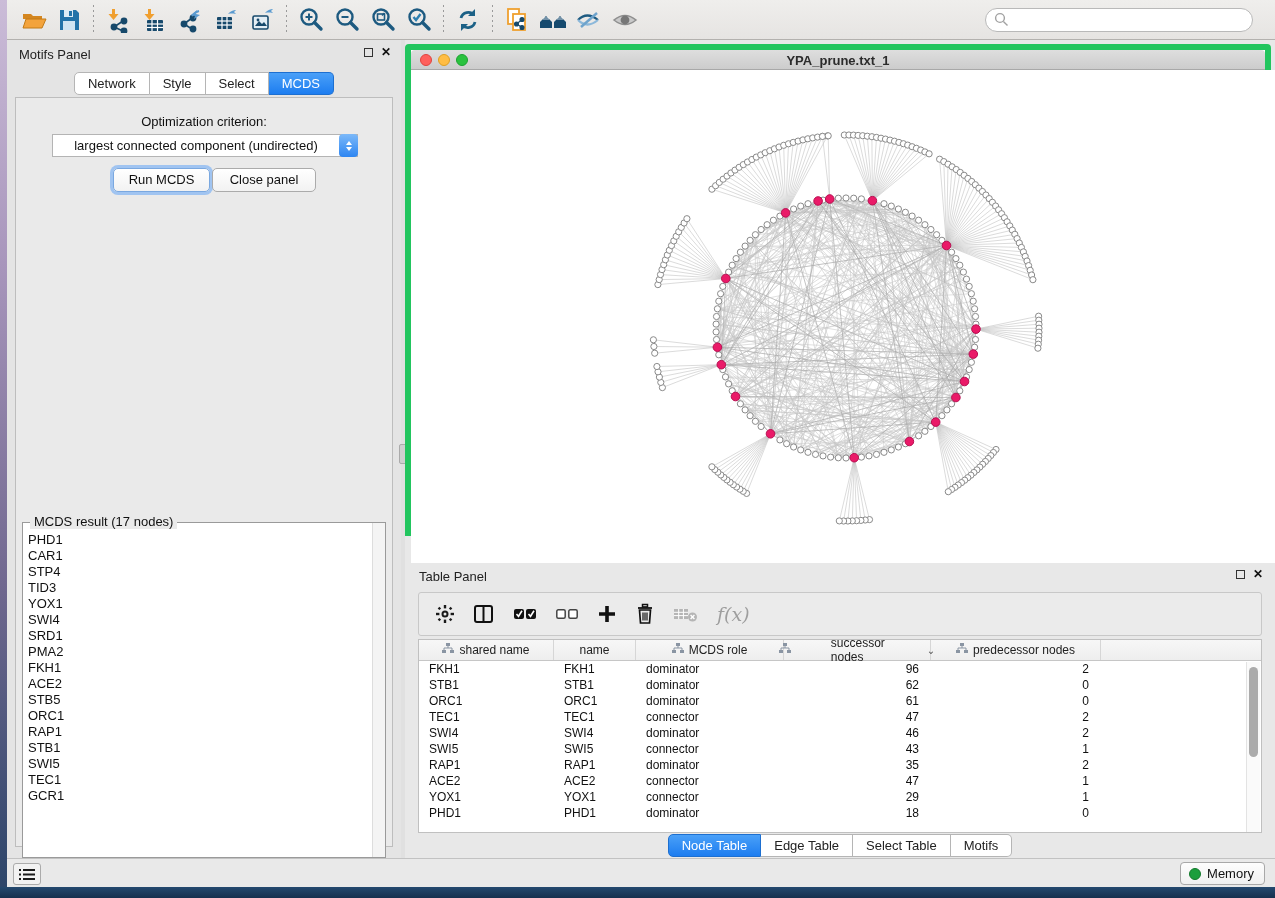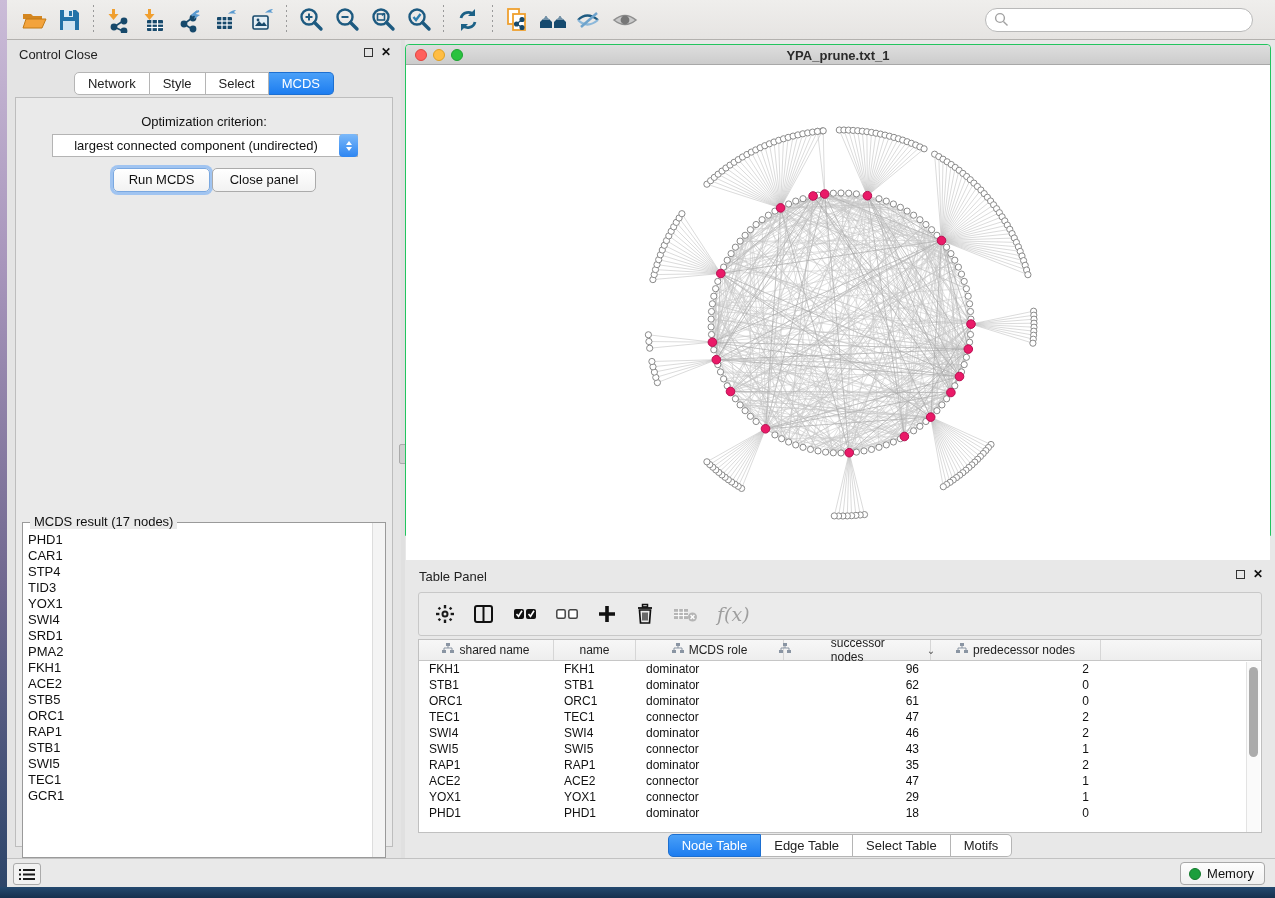--- a/index.html
+++ b/index.html
@@ -59,21 +59,21 @@
   #mcds-list { position:absolute; left:6px; top:10px; width:330px; font-size:13px; color:#111; line-height:16px; }
   #mcds-scroll { position:absolute; right:1px; top:1px; width:13px; height:calc(100% - 2px);
     background:#f4f4f4; border-left:1px solid #ddd; }
 
   
   #v-splitter { left:401px; top:40px; width:4px; height:818px; background:#e0e0e0; }
   #v-splitter-handle { left:399px; top:444px; width:8px; height:20px; background:#cfcfcf; border:1px solid #aaa; border-radius:2px; }
 
   
   #network-window { left:405px; top:44px; width:866px; height:492px;
-    border:1px solid #22c55e; border-radius:4px 4px 0 0; background:#fff; }
+    border:6px solid #22c55e; border-radius:4px 4px 0 0; background:#fff; }
   #nw-titlebar { position:absolute; left:0; top:0; width:100%; height:20px;
     background:linear-gradient(180deg,#dedede,#cccccc); border-bottom:1px solid #a8a8a8; border-radius:4px 4px 0 0; }
   .traffic { position:absolute; top:4px; width:12px; height:12px; border-radius:50%; }
   #tl-red { left:9px; background:#ff605c; border:1px solid #e0443e; }
   #tl-yellow { left:27px; background:#ffbd44; border:1px solid #dfa023; }
   #tl-green { left:45px; background:#2ac23f; border:1px solid #1da332; }
   #nw-title { position:absolute; width:100%; top:3px; text-align:center; font-size:13px; font-weight:600; color:#2b2b2b; }
   #nw-canvas { position:absolute; left:0; top:20px; width:864px; height:495px; background:#fff; overflow:hidden; }
 
   
@@ -269,21 +269,21 @@
     <svg width="15" height="15" viewBox="0 0 15 15">
         <circle cx="6" cy="6" r="4.4" fill="none" stroke="#555" stroke-width="1.4"></circle>
         <line x1="9.4" y1="9.4" x2="13.5" y2="13.5" stroke="#555" stroke-width="1.4"></line>
       </svg>
     <input type="text" placeholder="" style="">
   </div>
 </div>
 
 <div class="abs" id="control-panel">
   <div id="cp-header">
-    <span id="cp-title">Control Close</span>
+    <span id="cp-title">Motifs Panel</span>
     <span class="win-btns">
       <span class="minimize-box"></span>
       <span class="close-x">✕</span>
     </span>
   </div>
   <div id="cp-tabs">
       <div class="seg-tab">Network</div>
       <div class="seg-tab">Style</div>
       <div class="seg-tab">Select</div>
       <div class="seg-tab selected">MCDS</div>

